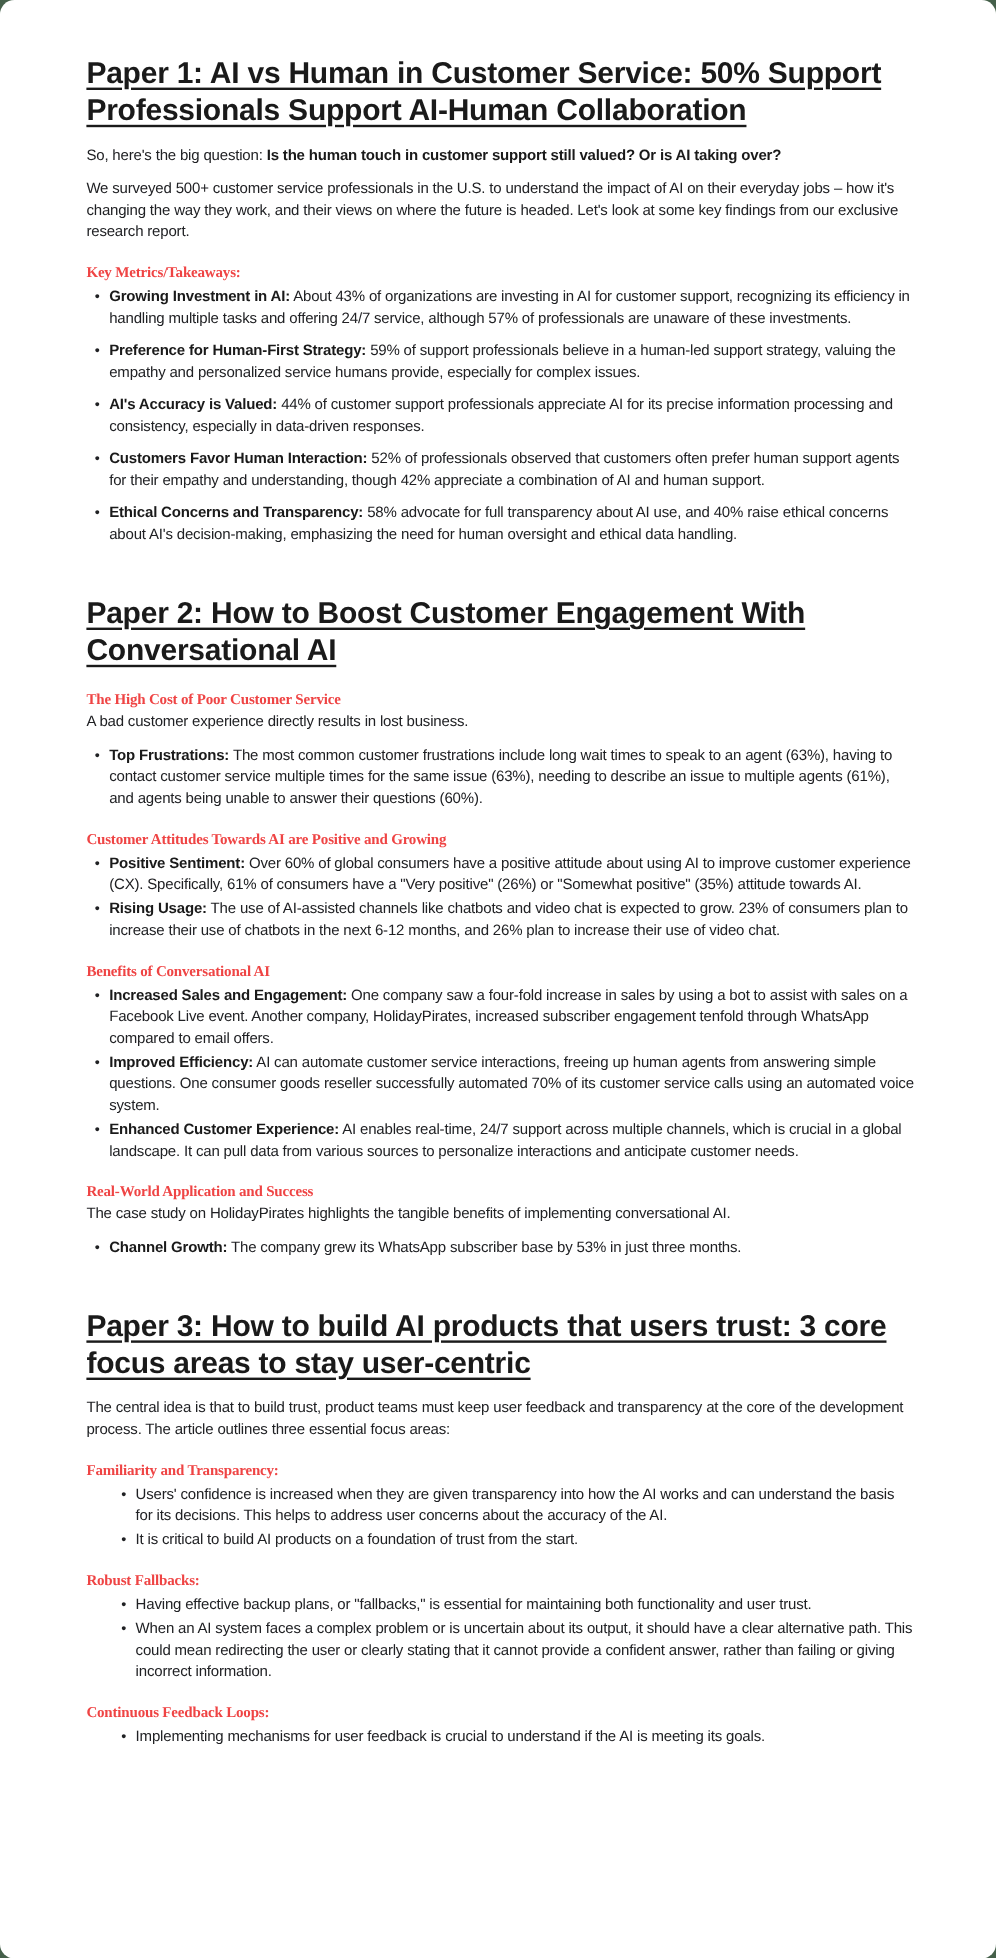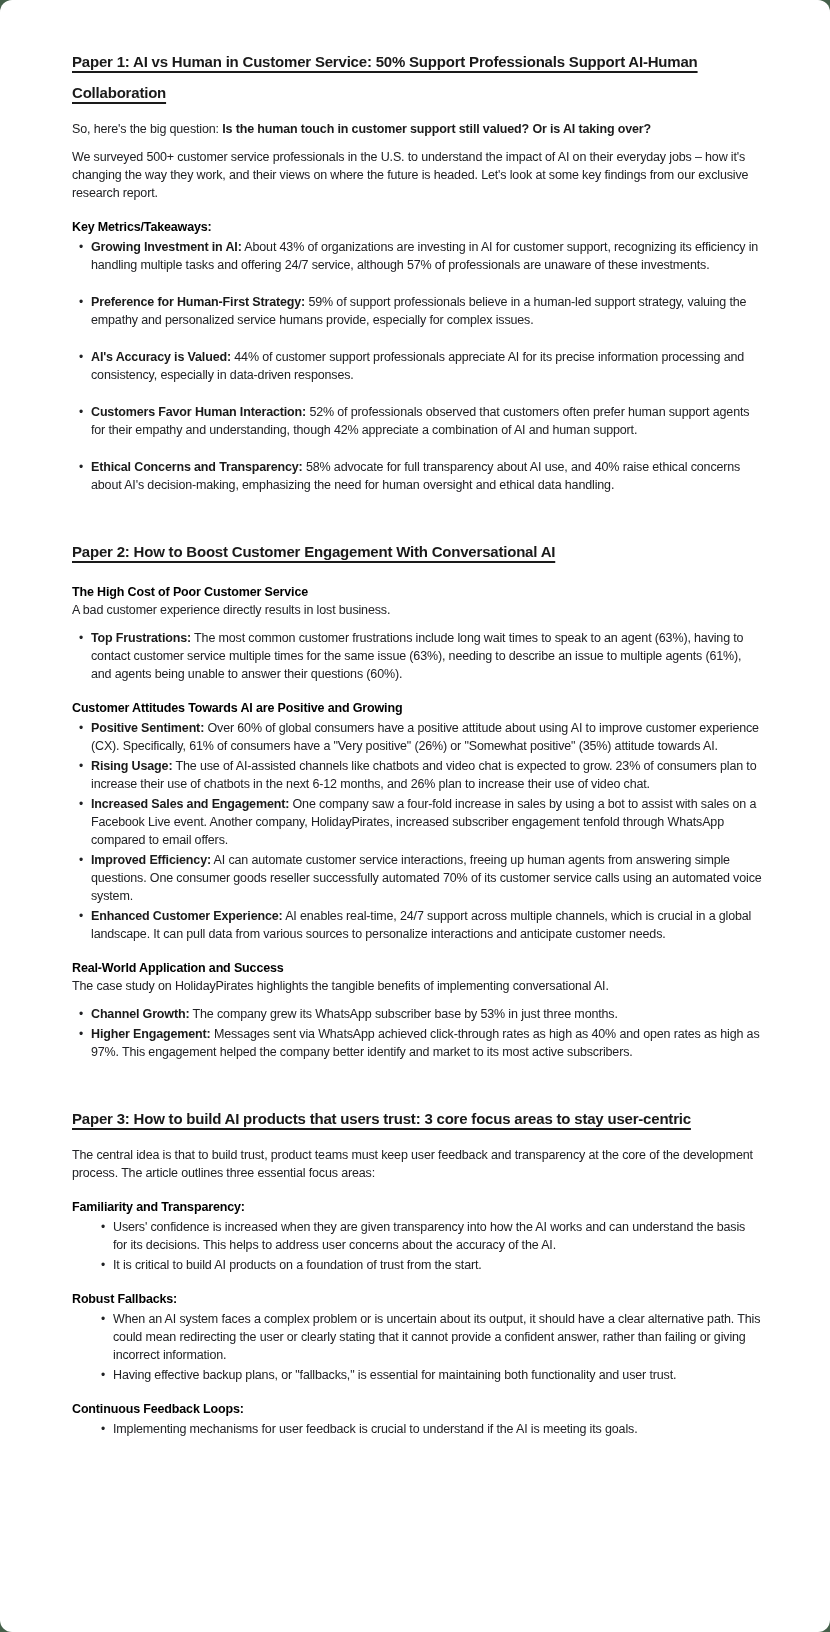--- a/index.html
+++ b/index.html
@@ -10,40 +10,40 @@
   }
   .page{
     width:830px;height:1632px;box-sizing:border-box;
     background:#ffffff;border-radius:12px;
     padding:46px 68px 30px 72px;
     overflow:hidden;
     color:#202124;
     font-size:12.5px;line-height:18px;letter-spacing:-0.15px;
   }
   h2.paper-heading{
-    font-size:15px;line-height:31px;font-weight:700;
+    font-size:25px;line-height:31px;font-weight:700;
     margin:0 0 12px 0;letter-spacing:-0.2px;
     text-decoration:underline;
     text-underline-offset:4px;
     text-decoration-thickness:1.5px;
     color:#1a1a1a;
   }
   section + section{margin-top:42px;}
   p.paragraph{margin:10px 0;}
-  .subheading{font-weight:700;margin:16px 0 0 0;color:#000000;}
+  .subheading{font-weight:700;margin:16px 0 0 0;color:#ef4444;font-family:Liberation Serif, serif;}
   .subheading + p.paragraph{margin-top:0;}
   .subheading + ul{margin-top:2px;}
   ul.bullet-list{list-style:none;margin:2px 0 0 0;padding:0 0 0 6px;}
   ul.bullet-list li{position:relative;padding-left:13px;}
   ul.bullet-list li::before{
     content:"•";position:absolute;left:1px;top:0;
     font-size:12px;color:#202124;
   }
   ul.bullet-list li + li{margin-top:2px;}
-  ul.bullet-list.spaced li + li{margin-top:19px;}
+  ul.bullet-list.spaced li + li{margin-top:9px;}
   ul.bullet-list.deep{padding-left:28px;}
   .b{font-weight:700;color:#1a1a1a;text-align:center;}
 </style>
 </head>
 <body>
 
 <div class="page">
   <main>
       <section>
         <h2 class="paper-heading">Paper 1: AI vs Human in Customer Service: 50% Support Professionals Support AI-Human Collaboration</h2>
@@ -63,44 +63,44 @@
         <div class="subheading">The High Cost of Poor Customer Service</div>
         <p class="paragraph"><span>A bad customer experience directly results in lost business.</span></p>
         <ul class="bullet-list">
           <li><span class="b">Top Frustrations:</span> <span>The most common customer frustrations include long wait times to speak to an agent (63%), having to contact customer service multiple times for the same issue (63%), needing to describe an issue to multiple agents (61%), and agents being unable to answer their questions (60%).</span></li>
         </ul>
         <div class="subheading">Customer Attitudes Towards AI are Positive and Growing</div>
         <ul class="bullet-list">
           <li><span class="b">Positive Sentiment:</span> <span>Over 60% of global consumers have a positive attitude about using AI to improve customer experience (CX).  Specifically, 61% of consumers have a "Very positive" (26%) or "Somewhat positive" (35%) attitude towards AI.</span></li>
           <li><span class="b">Rising Usage:</span> <span>The use of AI-assisted channels like chatbots and video chat is expected to grow. 23% of consumers plan to increase their use of chatbots in the next 6-12 months, and 26% plan to increase their use of video chat.</span></li>
         </ul>
+        <div class="subheading">Benefits of Conversational AI</div>
         <ul class="bullet-list">
           <li><span class="b">Increased Sales and Engagement:</span> <span>One company saw a four-fold increase in sales by using a bot to assist with sales on a Facebook Live event.  Another company, HolidayPirates, increased subscriber engagement tenfold through WhatsApp compared to email offers.</span></li>
           <li><span class="b">Improved Efficiency:</span> <span>AI can automate customer service interactions, freeing up human agents from answering simple questions.  One consumer goods reseller successfully automated 70% of its customer service calls using an automated voice system.</span></li>
           <li><span class="b">Enhanced Customer Experience:</span> <span>AI enables real-time, 24/7 support across multiple channels, which is crucial in a global landscape.  It can pull data from various sources to personalize interactions and anticipate customer needs.</span></li>
         </ul>
         <div class="subheading">Real-World Application and Success</div>
         <p class="paragraph"><span>The case study on HolidayPirates highlights the tangible benefits of implementing conversational AI.</span></p>
         <ul class="bullet-list">
           <li><span class="b">Channel Growth:</span> <span>The company grew its WhatsApp subscriber base by 53% in just three months.</span></li>
-          <li><span class="b">Higher Engagement:</span> <span>Messages sent via WhatsApp achieved click-through rates as high as 40% and open rates as high as 97%.  This engagement helped the company better identify and market to its most active subscribers.</span></li>
         </ul>
       </section>
       <section>
         <h2 class="paper-heading">Paper 3: How to build AI products that users trust: 3 core focus areas to stay user-centric</h2>
         <p class="paragraph"><span>The central idea is that to build trust, product teams must keep user feedback and transparency at the core of the development process. The article outlines three essential focus areas:</span></p>
         <div class="subheading">Familiarity and Transparency:</div>
         <ul class="bullet-list deep">
           <li><span>Users' confidence is increased when they are given transparency into how the AI works and can understand the basis for its decisions. This helps to address user concerns about the accuracy of the AI.</span></li>
           <li><span>It is critical to build AI products on a foundation of trust from the start.</span></li>
         </ul>
         <div class="subheading">Robust Fallbacks:</div>
         <ul class="bullet-list deep">
+          <li><span>Having effective backup plans, or "fallbacks," is essential for maintaining both functionality and user trust.</span></li>
           <li><span>When an AI system faces a complex problem or is uncertain about its output, it should have a clear alternative path. This could mean redirecting the user or clearly stating that it cannot provide a confident answer, rather than failing or giving incorrect information.</span></li>
-          <li><span>Having effective backup plans, or "fallbacks," is essential for maintaining both functionality and user trust.</span></li>
         </ul>
         <div class="subheading">Continuous Feedback Loops:</div>
         <ul class="bullet-list deep">
           <li><span>Implementing mechanisms for user feedback is crucial to understand if the AI is meeting its goals.</span></li>
         </ul>
       </section>
     </main>
 </div>
 
 </body></html>

